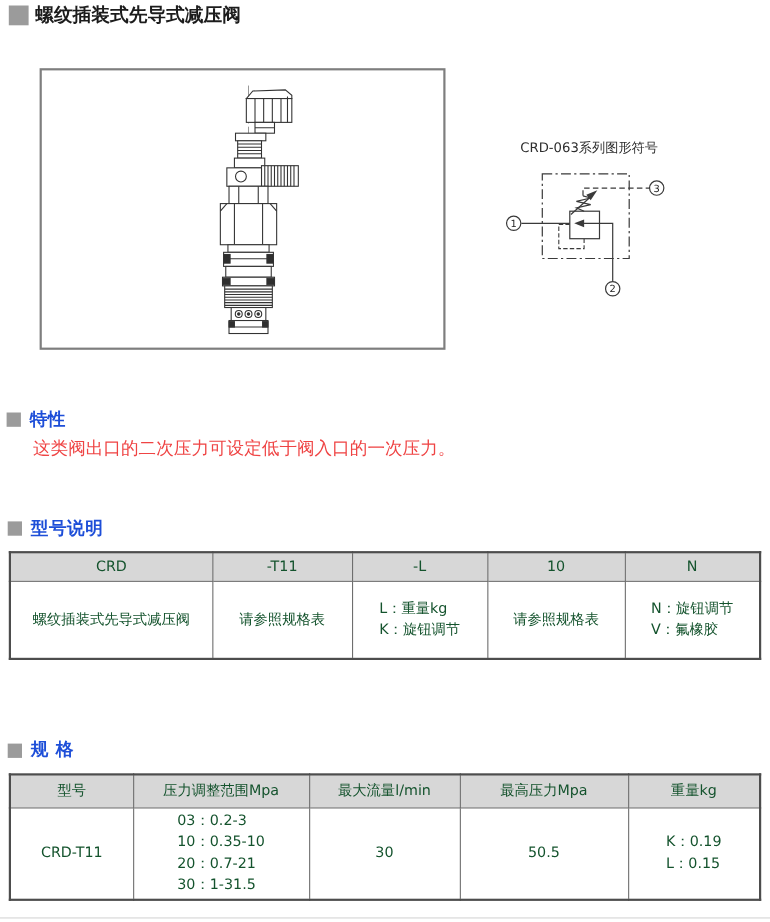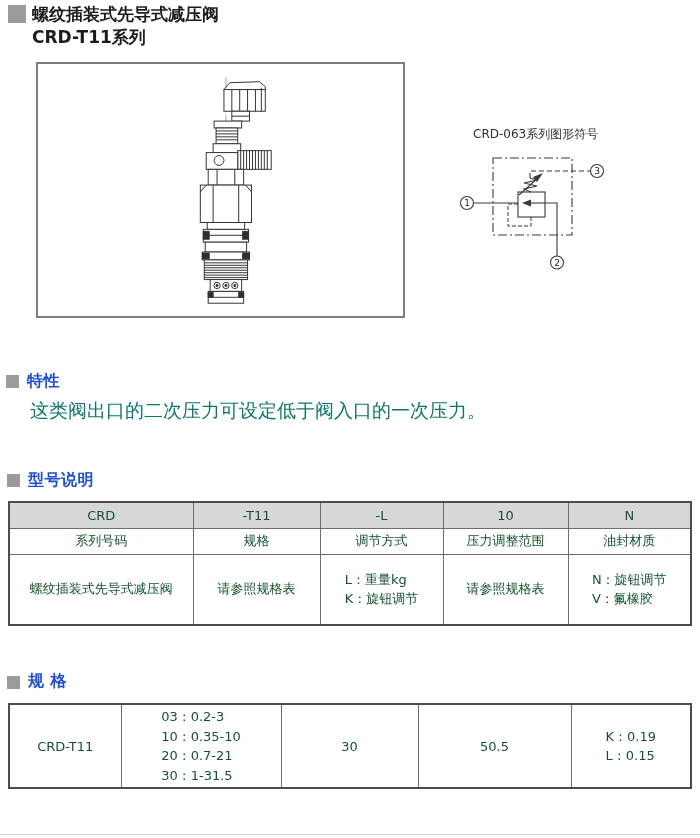--- a/index.html
+++ b/index.html
@@ -9,21 +9,21 @@
     font-family:"DejaVu Sans","Liberation Sans",sans-serif; color:#2b2b2b; overflow:hidden;
   }
   .bullet { position:absolute; background:#9b9b9b; }
   .bullet.lg { width:18px; height:18px; }
   .bullet.sm { width:13px; height:13px; }
 
   .title-lines { position:absolute; left:32px; top:3px; font-size:17px; font-weight:bold; color:#1c1c1c; line-height:23px; }
 
   .sec-title { position:absolute; font-size:16px; font-weight:bold; color:#1d4ed8; letter-spacing:0.5px; }
 
-  .feature-text { position:absolute; left:30px; top:398px; font-size:19px; color:#0f766e; }
+  .feature-text { position:absolute; left:30px; top:398px; font-size:16px; color:#ef4444; }
 
   .drawing-box {
     position:absolute; left:36px; top:62px; width:369px; height:256px;
     border:2px solid #7e7e7e; background:#fff;
   }
   .drawing-box svg { position:absolute; left:0; top:0; }
 
   .symbol-block { position:absolute; left:440px; top:98px; width:254px; height:192px; }
   .symbol-label { position:absolute; left:33px; top:4px; font-size:12px; color:#2e2e2e; white-space:nowrap;margin-top:24px; }
   .symbol-block svg { position:absolute; left:0; top:0; }
@@ -45,21 +45,20 @@
   .bottom-rule { position:absolute; left:0; top:834px; width:700px; height:1px; background:#d5d5d5; }
 </style>
 </head>
 <body>
 
 <div class="page">
 
   <span class="bullet lg" style="left:8px; top:5px;"></span>
   <div class="title-lines">
     <div>螺纹插装式先导式减压阀</div>
-    <div>CRD-T11系列</div>
   </div>
 
   <div class="drawing-box">
     <svg width="365" height="252" viewBox="0 0 369 256">
       <g stroke="#333" stroke-width="1" fill="none">
 
         <line x1="190" y1="14" x2="190" y2="240" stroke="#777" stroke-width="0.7" stroke-dasharray="11 3 2 3"></line>
 
         <polygon points="188,26 194,19 224,18 230,23 230,26" fill="#fff"></polygon>
         <rect x="188" y="26" width="42" height="22" fill="#fff"></rect>
@@ -189,27 +188,20 @@
         <col style="width:123px">
     </colgroup>
     <tbody>
         <tr class="head r1">
       <td>CRD</td>
       <td>-T11</td>
       <td>-L</td>
       <td>10</td>
       <td>N</td>
     </tr>
-    <tr class="r2">
-      <td>系列号码</td>
-      <td>规格</td>
-      <td>调节方式</td>
-      <td>压力调整范围</td>
-      <td>油封材质</td>
-    </tr>
     <tr class="r3">
       <td>螺纹插装式先导式减压阀</td>
       <td>请参照规格表</td>
       <td>
         <span class="stack">
           <span style="display:block">L：重量kg</span>
           <span style="display:block">K：旋钮调节</span>
         </span>
       </td>
       <td>请参照规格表</td>
@@ -228,20 +220,27 @@
 
   <table class="t2">
     <colgroup>
       <col style="width:112px">
         <col style="width:160px">
         <col style="width:137px">
         <col style="width:153px">
         <col style="width:120px">
     </colgroup>
     <tbody>
+        <tr class="head">
+      <td>型号</td>
+      <td>压力调整范围Mpa</td>
+      <td>最大流量l/min</td>
+      <td>最高压力Mpa</td>
+      <td>重量kg</td>
+    </tr>
     <tr class="data">
       <td>CRD-T11</td>
       <td>
         <span class="stack">
           <span style="display:block">03：0.2-3</span>
           <span style="display:block">10：0.35-10</span>
           <span style="display:block">20：0.7-21</span>
           <span style="display:block">30：1-31.5</span>
         </span>
       </td>

